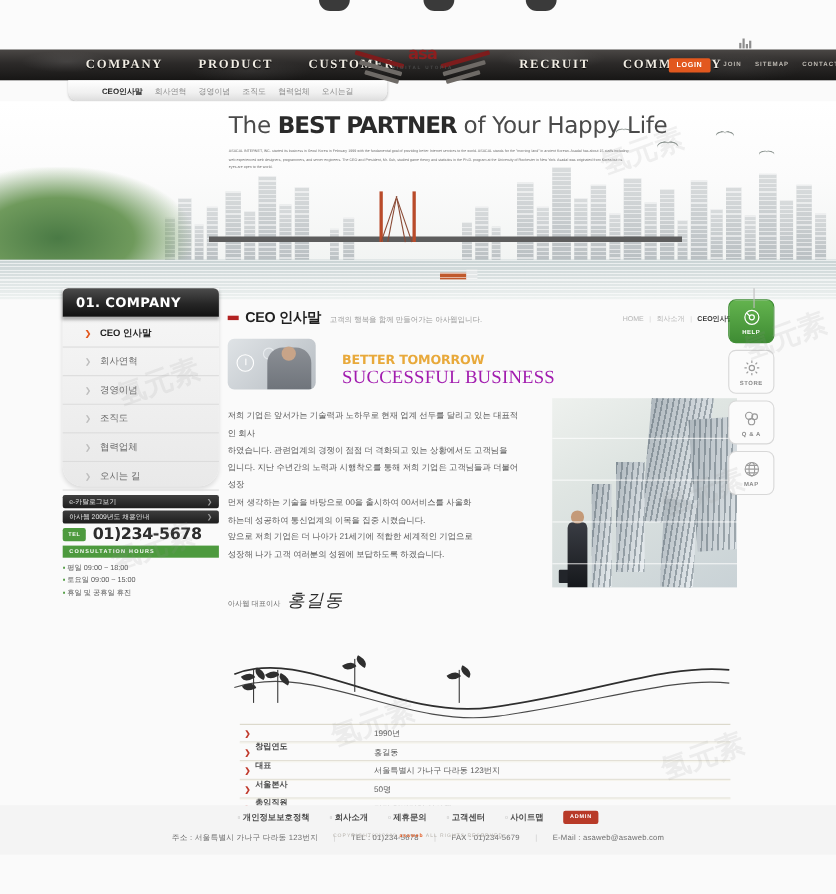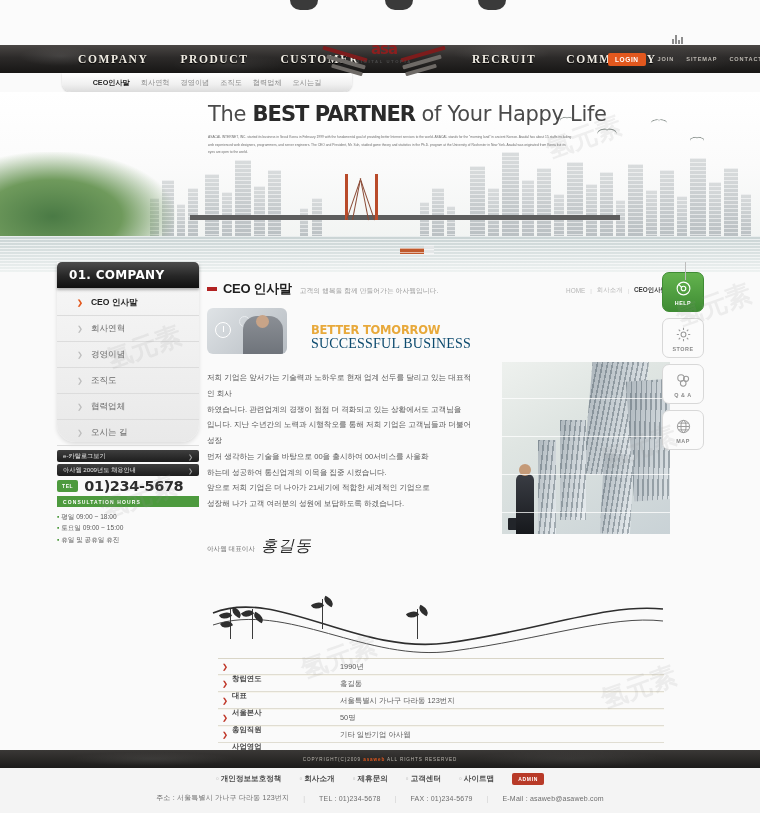--- a/index.html
+++ b/index.html
@@ -159,21 +159,21 @@
   .photo .clock2 { position:absolute; left:32px; top:8px; width:11px; height:11px;
                    border:1.4px solid #e9ecef; border-radius:50%; }
   .photo .man { position:absolute; right:4px; bottom:0; width:40px; height:38px;
                 background:linear-gradient(180deg,#8b8f95 0%,#6f747b 100%);
                 border-radius:14px 14px 0 0; }
   .photo .head { position:absolute; right:18px; bottom:26px; width:13px; height:13px;
                  background:#c8a488; border-radius:50%; }
   .intro-txt { margin-left:24px; padding-bottom:2px; }
   .better { font-size:11.5px; color:#e8a93b; font-weight:bold; letter-spacing:-.2px;
             font-family:"DejaVu Sans", sans-serif; }
-  .succ { font-size:14px; color:#0c4a6e; font-family:"Liberation Serif", serif;
+  .succ { font-size:17px; color:#a21caf; font-family:"Liberation Serif", serif;
           letter-spacing:.2px; line-height:1.05; }
 
   .greet { margin-top:16px; }
   .greet div { font-size:9px; color:#3f6f9e; line-height:1.62;
                border-bottom:1px solid #9fb8cd; display:inline-block; padding-bottom:1px; }
 
   .bodywrap { position:relative; margin-top:16px; min-height:150px; }
   .bodytxt { width:268px; }
   .bodytxt p { font-size:7.6px; color:#575757; line-height:2.08; }
   .sign { margin-top:24px; display:flex; align-items:flex-end; gap:6px; }
@@ -216,21 +216,21 @@
   
   .copy { position:absolute; left:0; top:750px; width:760px; height:18px;
           background:linear-gradient(180deg,#3a3836,#1c1b1a); display:flex;
           align-items:center; justify-content:center; overflow:hidden; }
   .copy::before{ content:""; position:absolute; inset:0;
     background:radial-gradient(ellipse 120px 10px at 20% 50%, rgba(255,255,255,.08), transparent 70%),
                radial-gradient(ellipse 140px 12px at 75% 50%, rgba(255,255,255,.06), transparent 70%); }
   .copy span { font-size:4.6px; color:#b9b5ae; letter-spacing:.9px; z-index:2; }
   .copy span b { color:#e2581e; }
 
-  .footer { position:absolute; left:0; top:768px; width:760px; height:45px; background:#f4f4f4; }
+  .footer { position:absolute; left:0; top:732px; width:760px; height:45px; background:#f4f4f4; }
   .flinks { display:flex; align-items:center; justify-content:center; gap:18px; height:22px; }
   .flink { font-size:7.6px; color:#4e4e4e; font-weight:bold; cursor:pointer; }
   .flink::before { content:"▫ "; color:#b0b0b0; font-weight:normal; }
   .admin { background:#b83a28; color:#fff; font-size:5px; font-weight:bold;
            letter-spacing:.7px; padding:3px 6px; border-radius:2px; cursor:pointer; }
   .faddr { display:flex; align-items:center; justify-content:center; gap:14px; margin-top:3px; }
   .faddr span { font-size:7px; color:#6d6d6d; letter-spacing:.2px; }
   .faddr i { color:#cfcfcf; font-style:normal; font-size:7px; }
 
   

